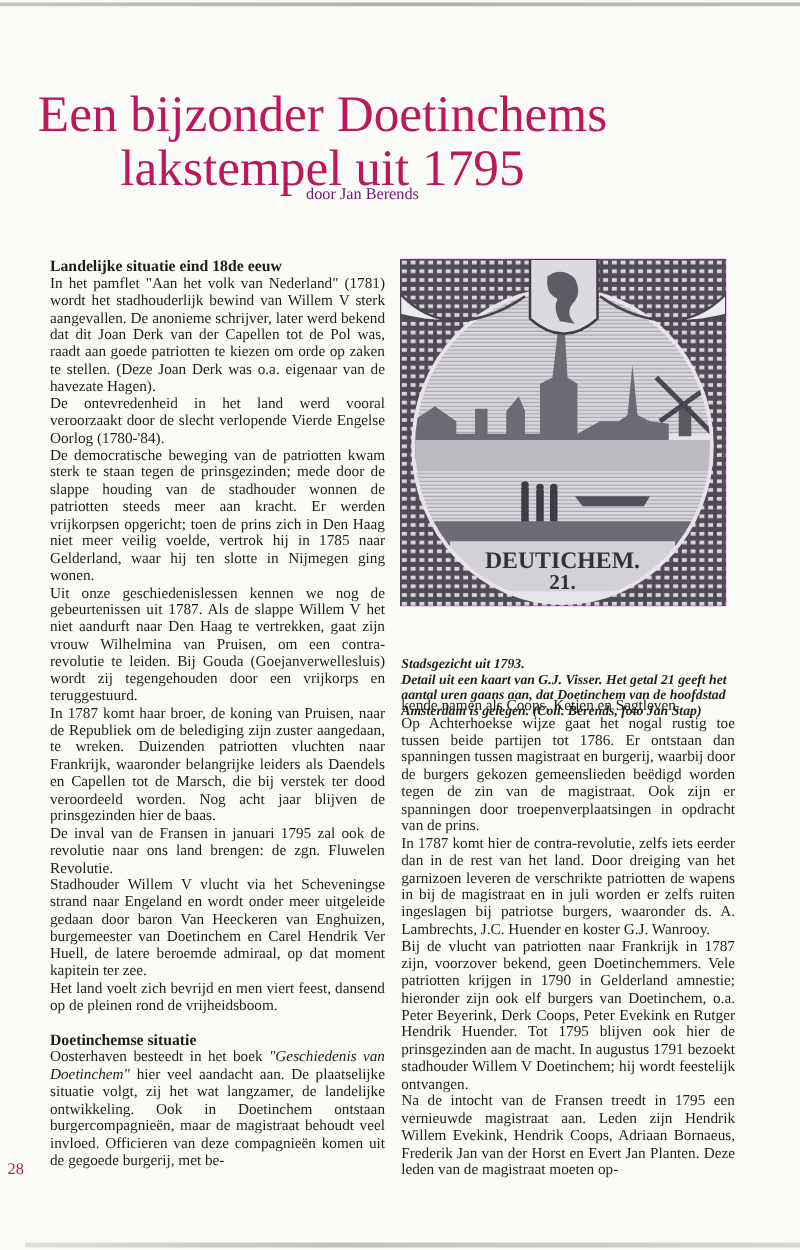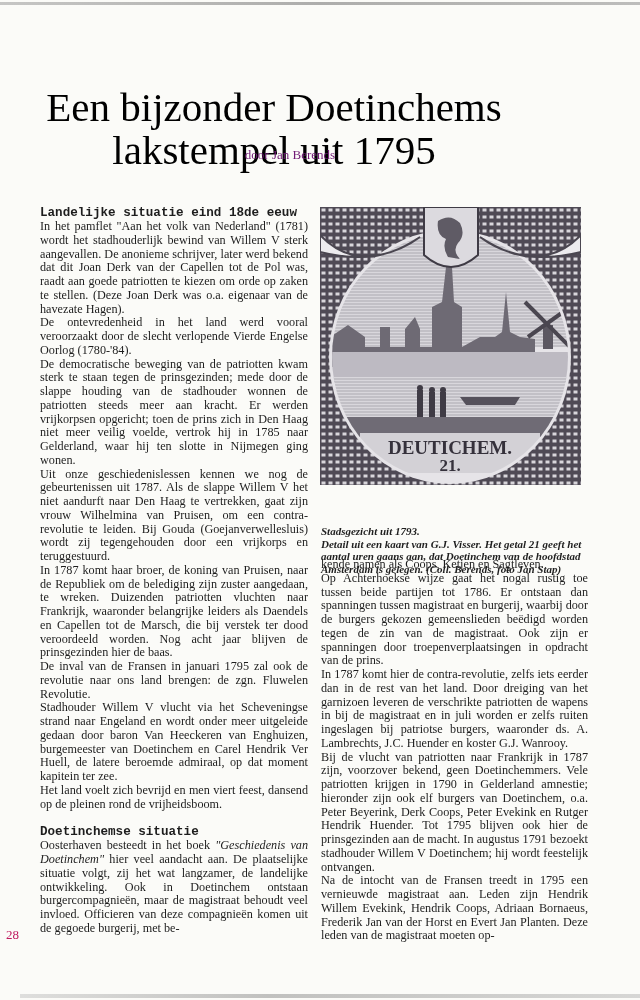--- a/index.html
+++ b/index.html
@@ -9,30 +9,30 @@
     position: relative;
     font-family: "Liberation Serif", "DejaVu Serif", serif;
     color: #1d1d1d;
   }
   .scan-edge-top { position: absolute; left: 0; top: 2px; width: 640px; height: 3px;
     background: linear-gradient(90deg, #9a9a9a, #6d6d6d 50%, #8a8a8a); opacity: .55; }
   .scan-edge-bottom { position: absolute; left: 20px; top: 994px; width: 620px; height: 4px;
     background: linear-gradient(90deg, #bbb, #7a7a7a 40%, #aaa); opacity: .45; }
 
   .title { position: absolute; left: 0; width: 516px; top: 70px; text-align: center;
-    font-size: 41px; line-height: 43px; color: #000000; font-weight: normal; margin: 16px; }
+    font-size: 41px; line-height: 43px; color: #be185d; font-weight: normal; margin: 0; }
   .title span { display: block; }
   .byline { position: absolute; left: 0; width: 580px; top: 147px; text-align: center;
     font-size: 13px; color: #701a75; }
 
   .col { position: absolute; font-size: 12.2px; line-height: 13.75px; text-align: justify; }
   .col-left { left: 40px; top: 206px; width: 268px; }
   .col-right { left: 321px; top: 558px; width: 267px; }
   .col p { margin: 0; }
-  .col h2 { margin: 0; font-size: 12.6px; line-height: 14px; font-weight: bold; font-family: Liberation Mono, monospace; }
+  .col h2 { margin: 0; font-size: 12.6px; line-height: 14px; font-weight: bold; }
   .col .sec2 { margin-top: 14px; }
   .col em { font-style: italic; }
 
   .figure { position: absolute; left: 320px; top: 207px; width: 261px; height: 278px;
     background: #d946ef; overflow: hidden; }
   .figure svg { display: block; }
   .caption { position: absolute; left: 321px; top: 494px; width: 268px;
     font-size: 11px; line-height: 12.6px; font-weight: bold; font-style: italic; color: #1f1f1f; margin-top: 31px; }
   .caption span { display: block; }
 

